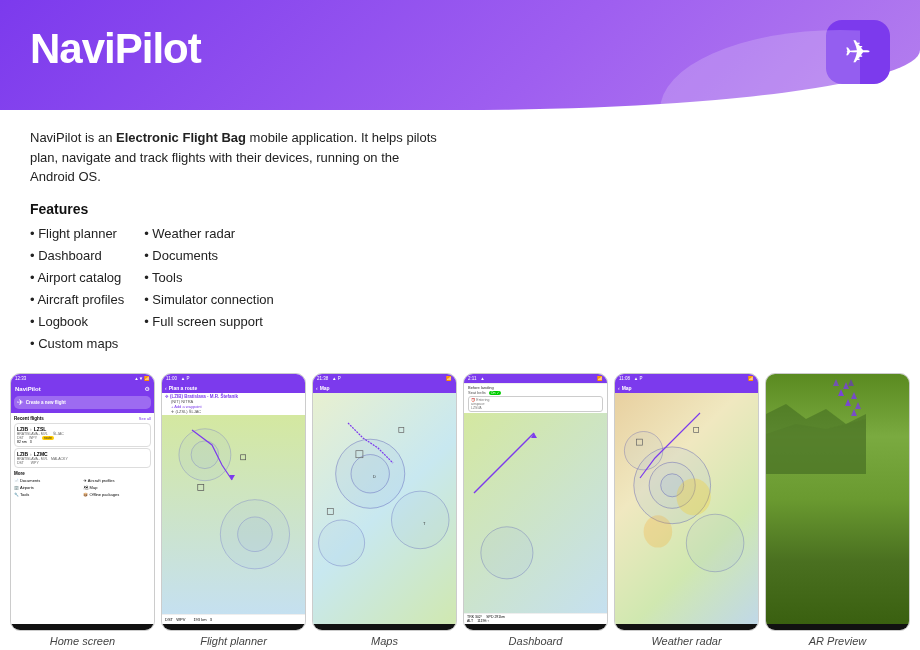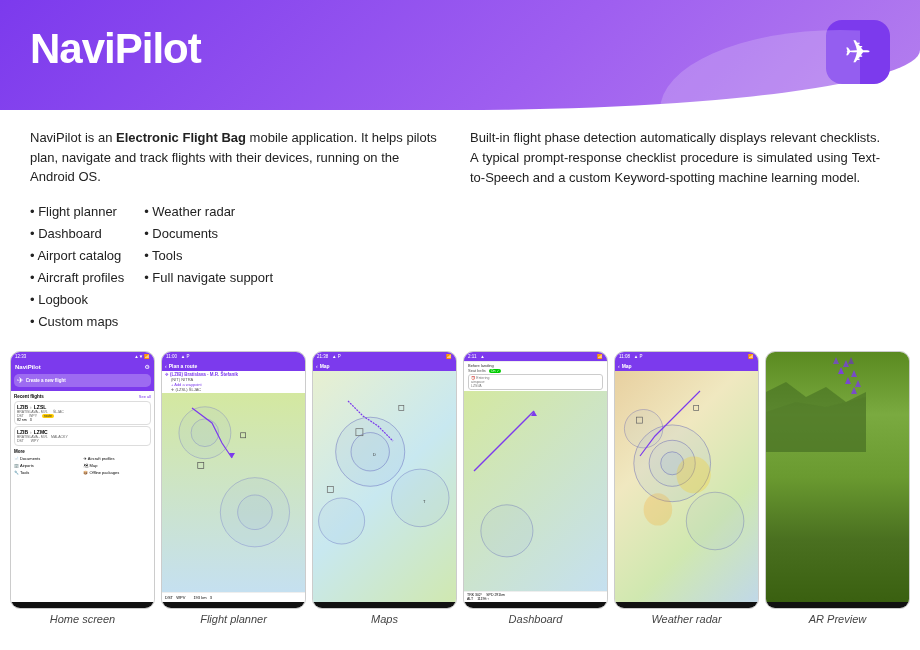--- a/index.html
+++ b/index.html
@@ -216,45 +216,46 @@
   </svg>
 </div>
 
 <div class="main">
 
   <div class="left-col">
     <p class="intro-text">
       <span>NaviPilot is an </span><strong>Electronic Flight Bag</strong><span> mobile application. It helps pilots plan, navigate and track flights with their devices, running on the Android OS.</span>
     </p>
 
+    <div class="features-title">Features</div>
     <div class="features-grid">
       <div class="features-col">
         <ul>
           <li>Flight planner</li>
           <li>Dashboard</li>
           <li>Airport catalog</li>
           <li>Aircraft profiles</li>
           <li>Logbook</li>
           <li>Custom maps</li>
         </ul>
       </div>
       <div class="features-col">
         <ul>
           <li>Weather radar</li>
           <li>Documents</li>
           <li>Tools</li>
-          <li>Full navigate support</li>
+          <li>Simulator connection</li>
+          <li>Full screen support</li>
         </ul>
       </div>
     </div>
   </div>
 
   <div class="right-col">
     <div class="section-block">
-      <p class="section-text">Built-in flight phase detection automatically displays relevant checklists. A typical prompt-response checklist procedure is simulated using Text-to-Speech and a custom Keyword-spotting machine learning model.</p>
     </div>
   </div>
 </div>
 
 <div class="screenshots-row">
 
   <div class="screenshot-item">
     <div class="screenshot-frame">
       <div class="phone-screen">
         <div class="hs-top-bar">

